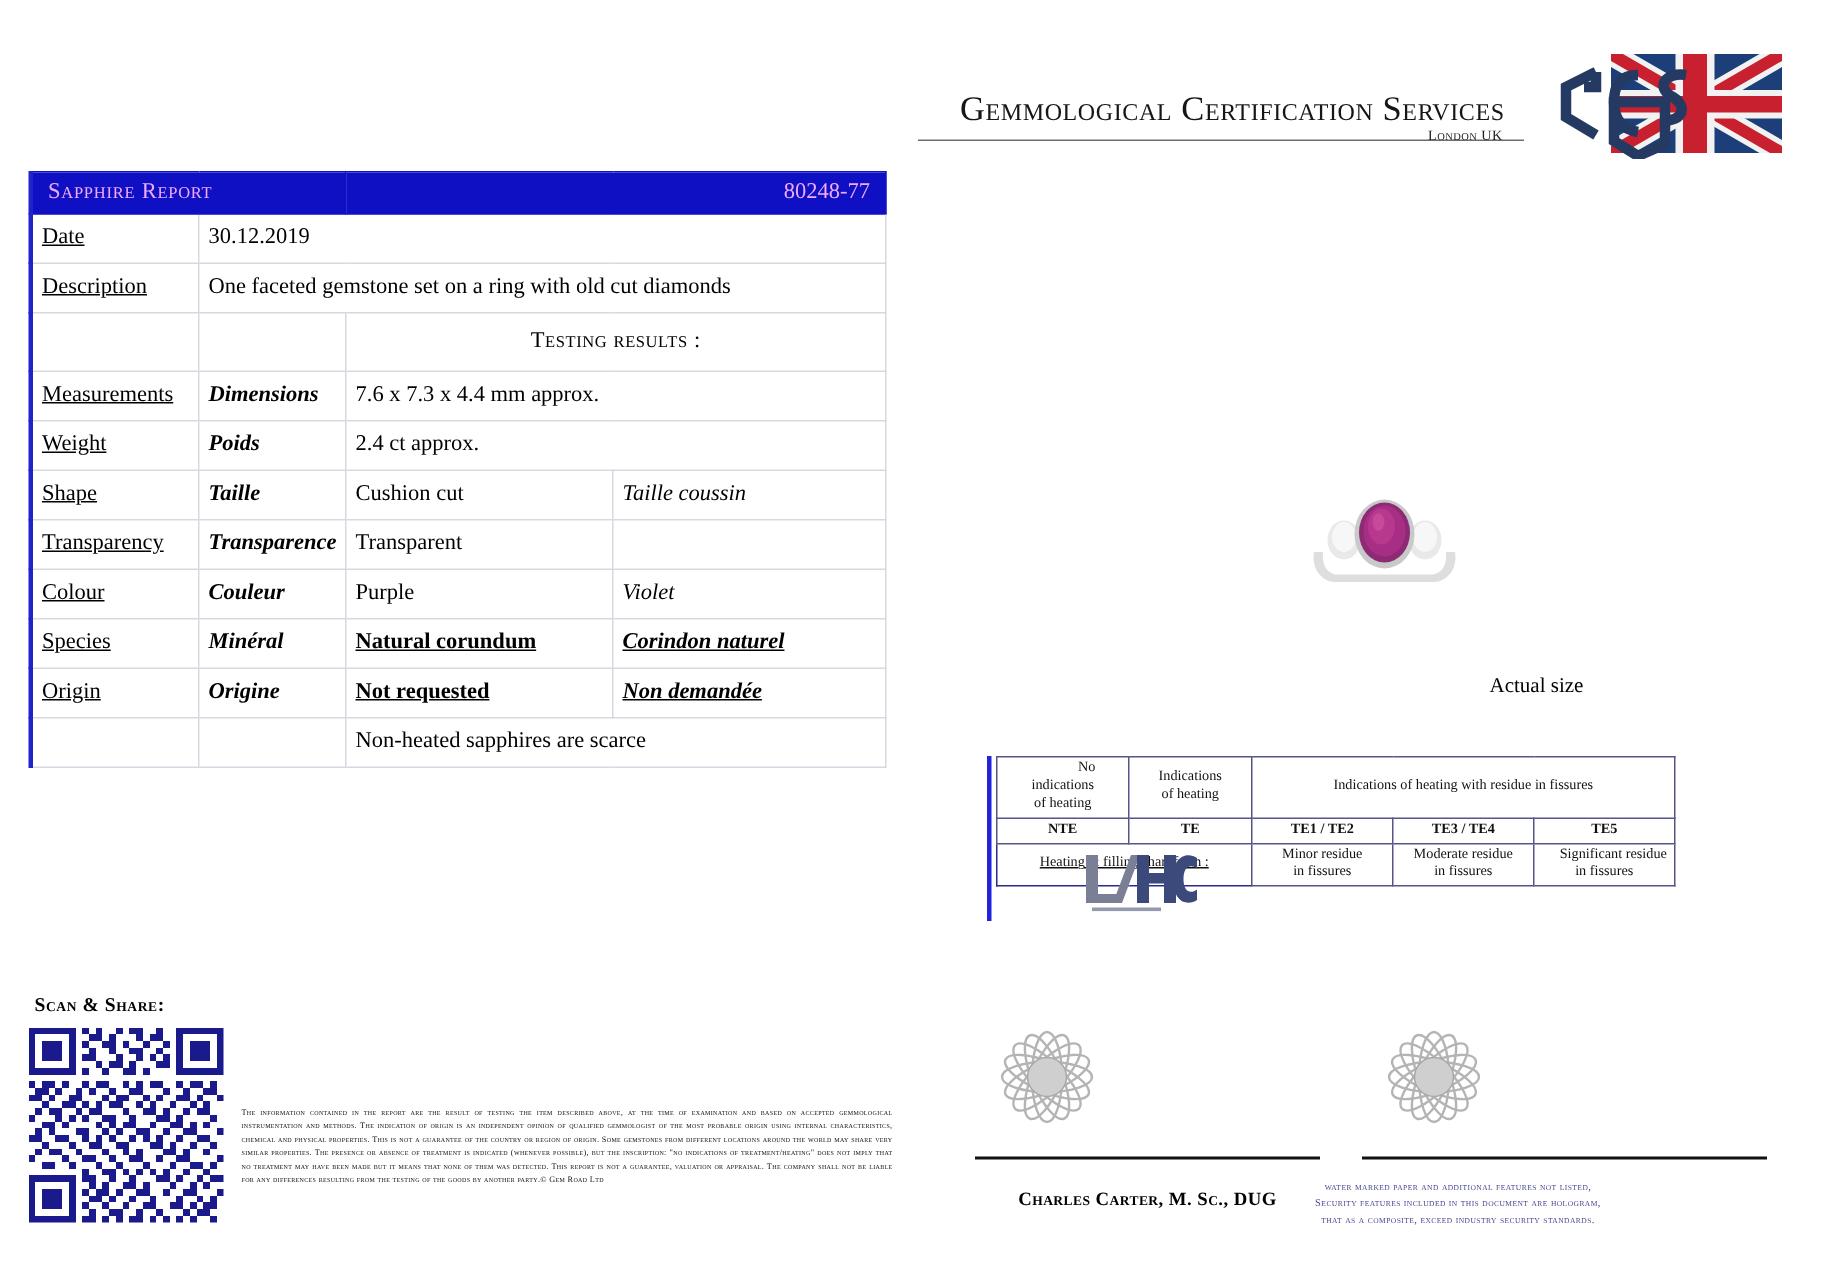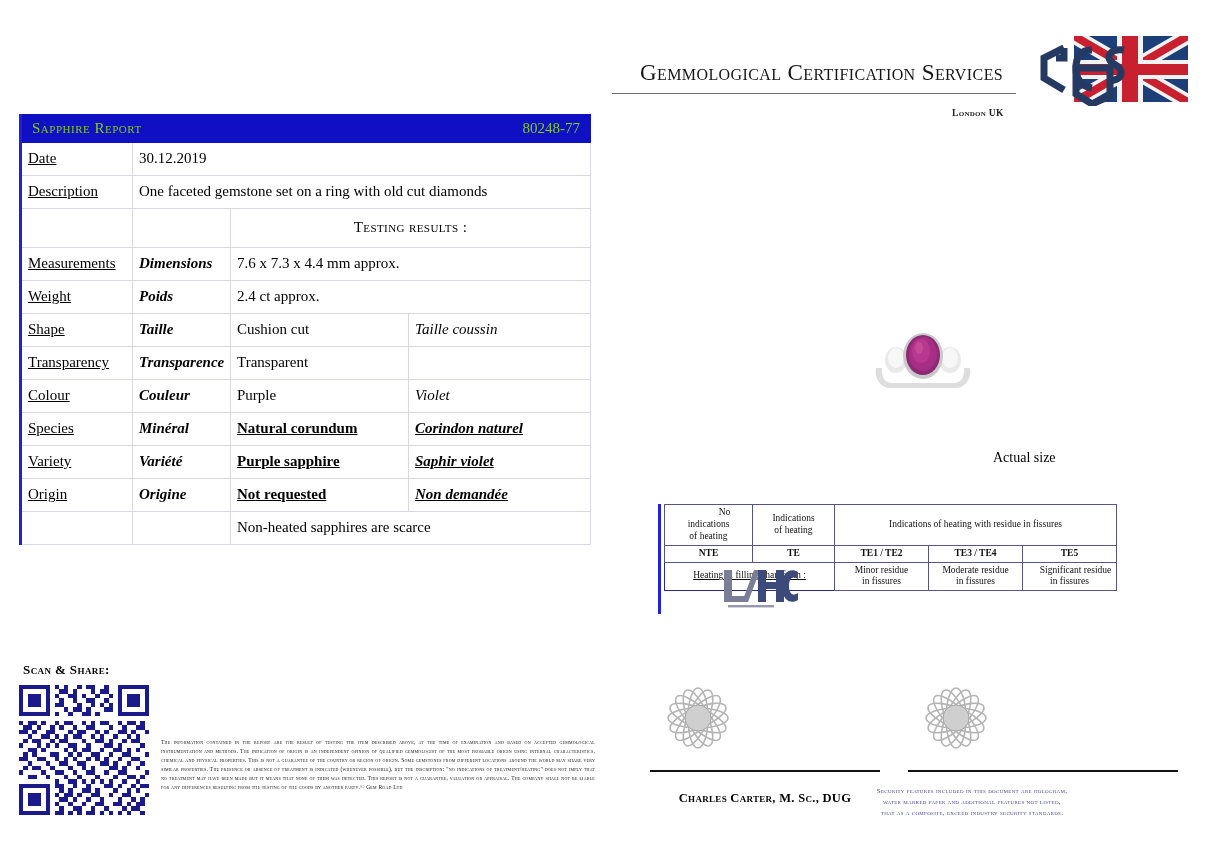--- a/index.html
+++ b/index.html
@@ -38,26 +38,25 @@
     position: absolute;
     left: 0px;
     top: 57px;
     width: 404px;
     height: 1px;
     background: #6e6e6e;
   }
   .brand-sub {
     position: absolute;
     left: 340px;
-    top: 72px;
+    top: 50px;
     font-size: 9.5px;
     font-variant: small-caps;
     letter-spacing: 0.3px;
     color: #222;
-    font-weight: bold;
   }
   .gcs-logo {
     position: absolute;
     left: 406px;
     top: -2px;
     width: 172px;
     height: 72px;
   }
 
   
@@ -73,21 +72,21 @@
   .report-table td {
     border: 1px solid #d8d8e2;
     padding: 0 6px;
     font-size: 15px;
     vertical-align: middle;
     line-height: 1.15;
   }
   .hdr-row td {
     background: #0f0fc4;
     border: 1px solid #0f0fc4;
-    color: #84cc16;
+    color: #f0abfc;
     height: 27px;
     padding: 0 10px;
   }
   .hdr-title {
     font-size: 17px;
     font-variant: small-caps;
     letter-spacing: 0.5px;
   }
   .hdr-num {
     font-size: 16px;
@@ -360,26 +359,20 @@
     <td class="val-fr">Violet</td>
   </tr>
 
   <tr class="row-h">
     <td class="lbl-en">Species</td>
     <td class="lbl-fr">Minéral</td>
     <td class="val-en bold">Natural corundum</td>
     <td class="val-fr bold">Corindon naturel</td>
   </tr>
 
-  <tr class="row-h">
-    <td class="lbl-en">Variety</td>
-    <td class="lbl-fr">Variété</td>
-    <td class="val-en bold">Purple sapphire</td>
-    <td class="val-fr bold">Saphir violet</td>
-  </tr>
 
   <tr class="row-h">
     <td class="lbl-en">Origin</td>
     <td class="lbl-fr">Origine</td>
     <td class="val-en bold">Not requested</td>
     <td class="val-fr bold">Non demandée</td>
   </tr>
 
 
   <tr class="row-h">
@@ -712,16 +705,16 @@
       <ellipse cx="48" cy="46" rx="30" ry="10" transform="rotate(22.5 48 46)"></ellipse>
       <ellipse cx="48" cy="46" rx="30" ry="10" transform="rotate(-22.5 48 46)"></ellipse>
     </g>
     <circle cx="48" cy="46" r="13" fill="#cfcfcf"></circle>
     <circle cx="48" cy="46" r="13" fill="none" stroke="#a8a8a8" stroke-width="1"></circle>
   </svg>
   <div class="sig-rule"></div>
 </div>
 
 <div class="security-note">
+  <div>water marked paper and additional features not listed,</div>
   <div>Security features included in this document are hologram,</div>
-  <div>water marked paper and additional features not listed,</div>
   <div>that as a composite, exceed industry security standards.</div>
 </div>
 
 </body></html>

